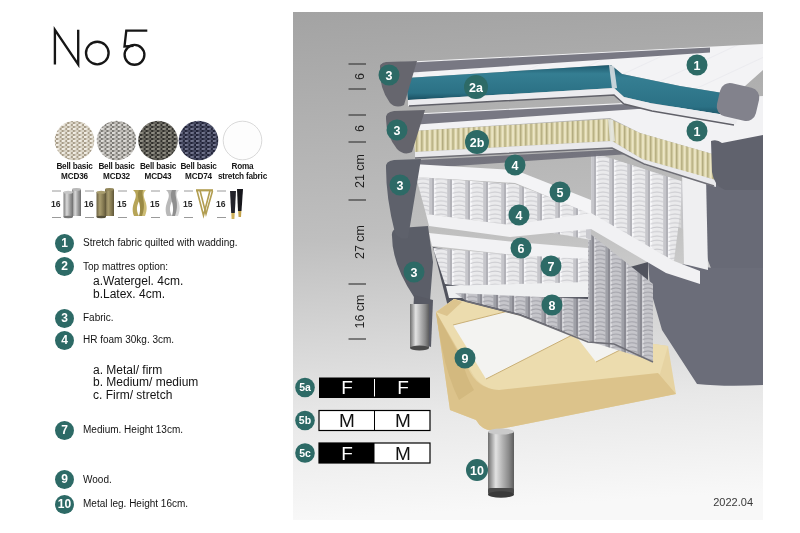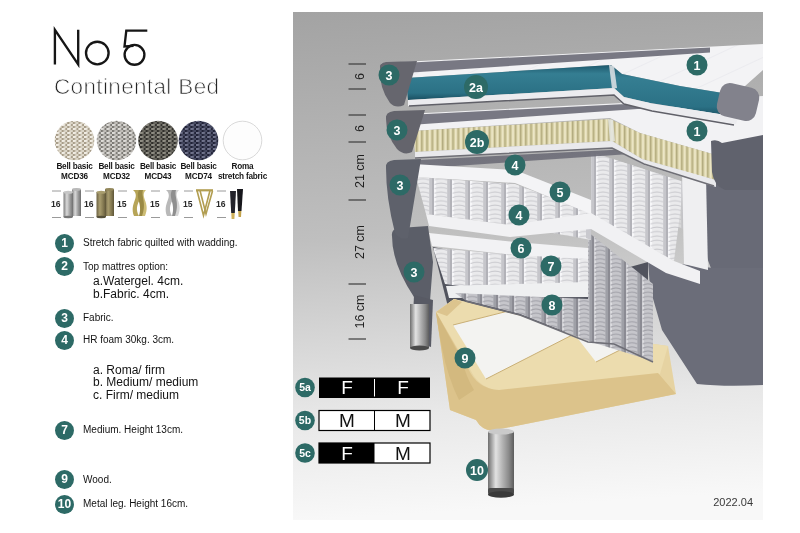--- a/index.html
+++ b/index.html
@@ -23,21 +23,20 @@
 <div id="page">
 
 <svg class="abs" style="left:0;top:0" width="260" height="110" viewBox="0 0 260 110">
   <g fill="none" stroke="#161616" stroke-width="2.35">
     <path d="M54.9,64.5 L54.9,29.8 L78.2,64.5 L78.2,29.8"></path>
     <circle cx="97.3" cy="53" r="11.3"></circle>
     <path d="M147.3,30.6 L126.3,30.6 L124.5,46.4 L133.5,45.8"></path>
     <circle cx="134.5" cy="54.8" r="9.9"></circle>
   </g>
 </svg>
-<div class="ct">Continental Bed</div>
 
 <svg class="abs" style="left:0;top:0" width="300" height="240" viewBox="0 0 300 240">
   <defs>
     <pattern id="w1" width="5.6" height="4" patternUnits="userSpaceOnUse">
       <rect width="5.6" height="4" fill="#a79c88"></rect>
       <ellipse cx="1.5" cy="1" rx="2.5" ry="1.05" fill="#f1ede4"></ellipse>
       <ellipse cx="4.3" cy="3" rx="2.5" ry="1.05" fill="#ddd7c9"></ellipse>
     </pattern>
     <pattern id="w2" width="5.6" height="4" patternUnits="userSpaceOnUse">
       <rect width="5.6" height="4" fill="#7b7974"></rect>
@@ -148,26 +147,26 @@
     <path d="M237,189 L243,189 L241.5,211 L238,211 Z" fill="#17171c"></path>
     <path d="M238.2,211 L241.4,211 L241,217 L238.6,217 Z" fill="#c2a24b"></path>
     <path d="M230,191 L236,191 L234.8,213 L231.2,213 Z" fill="#22222a"></path>
     <path d="M231.3,213 L234.7,213 L234.4,219 L231.6,219 Z" fill="#cfb05a"></path>
   </g>
 </svg>
 
 <div class="li" style="top:233px"><span class="c">1</span><span class="t">Stretch fabric quilted with wadding.</span></div>
 <div class="li" style="top:256.5px"><span class="c">2</span><span class="t">Top mattres option:</span></div>
 <div class="sub" style="top:274px">a.Watergel. 4cm.</div>
-<div class="sub" style="top:286.5px">b.Fabric. 4cm.</div>
+<div class="sub" style="top:286.5px">b.Latex. 4cm.</div>
 <div class="li" style="top:308px"><span class="c">3</span><span class="t">Fabric.</span></div>
 <div class="li" style="top:330px"><span class="c">4</span><span class="t">HR foam 30kg. 3cm.</span></div>
-<div class="sub" style="top:362.5px">a. Roma/ firm</div>
+<div class="sub" style="top:362.5px">a. Metal/ firm</div>
 <div class="sub" style="top:375px">b. Medium/ medium</div>
-<div class="sub" style="top:388px">c. Firm/ medium</div>
+<div class="sub" style="top:388px">c. Firm/ stretch</div>
 <div class="li" style="top:420px"><span class="c">7</span><span class="t">Medium. Height 13cm.</span></div>
 <div class="li" style="top:469.5px"><span class="c">9</span><span class="t">Wood.</span></div>
 <div class="li" style="top:494px"><span class="c">10</span><span class="t">Metal leg. Height 16cm.</span></div>
 
 <svg id="diag" class="abs" style="left:0;top:0" width="800" height="533" viewBox="0 0 800 533">
 <defs>
   <linearGradient id="bgg" x1="0" y1="0" x2="0.06" y2="1">
     <stop offset="0" stop-color="#a3a3a3"></stop>
     <stop offset="0.45" stop-color="#bfbfbf"></stop>
     <stop offset="0.8" stop-color="#e8e8e8"></stop>

